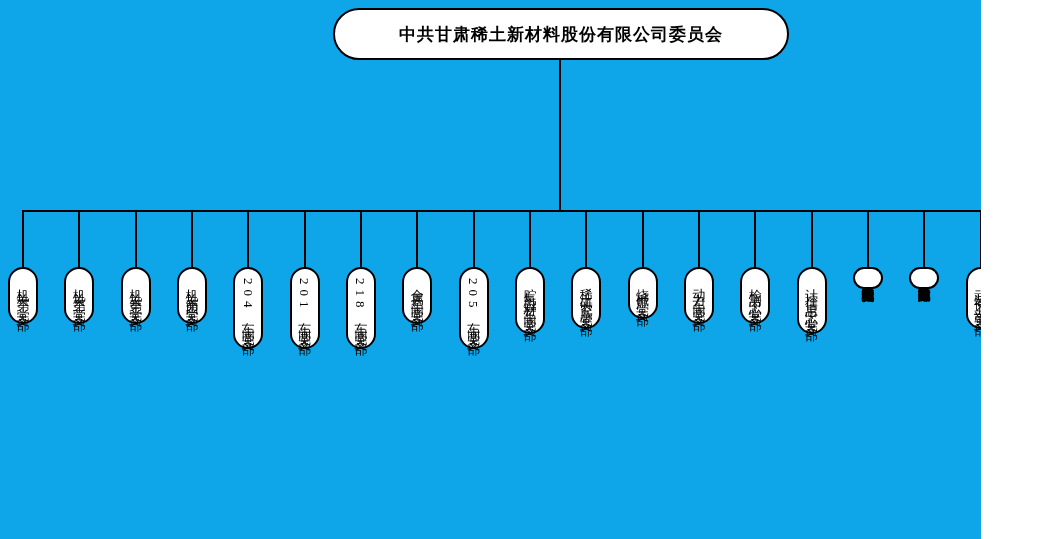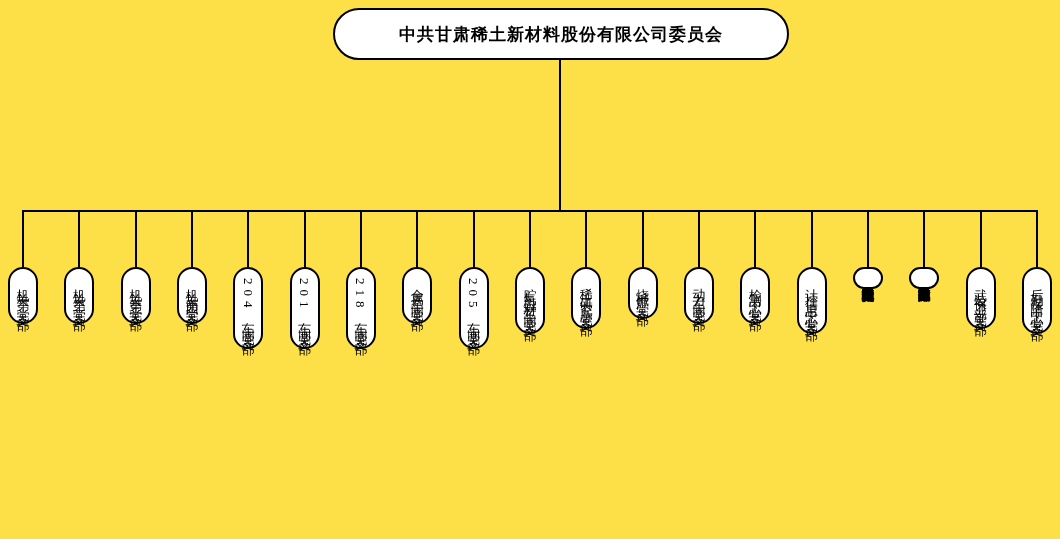--- a/index.html
+++ b/index.html
@@ -1,21 +1,21 @@
 <!DOCTYPE html>
 <html><head>
 <meta charset="utf-8">
 <style>
   * { box-sizing: border-box; margin: 0; padding: 0; }
   html, body { background: #ffffff; }
   .canvas {
     position: relative;
-    width: 1060px;
+    width: 981px;
     height: 539px;
-    background: #fde047;
+    background: #0ea5e9;
     font-family: "Liberation Serif", "DejaVu Serif", serif;
     overflow: hidden;
     color: #000;
   }
   .root-node {
     position: absolute;
     left: 333px;
     top: 8px;
     width: 456px;
     height: 52px;

